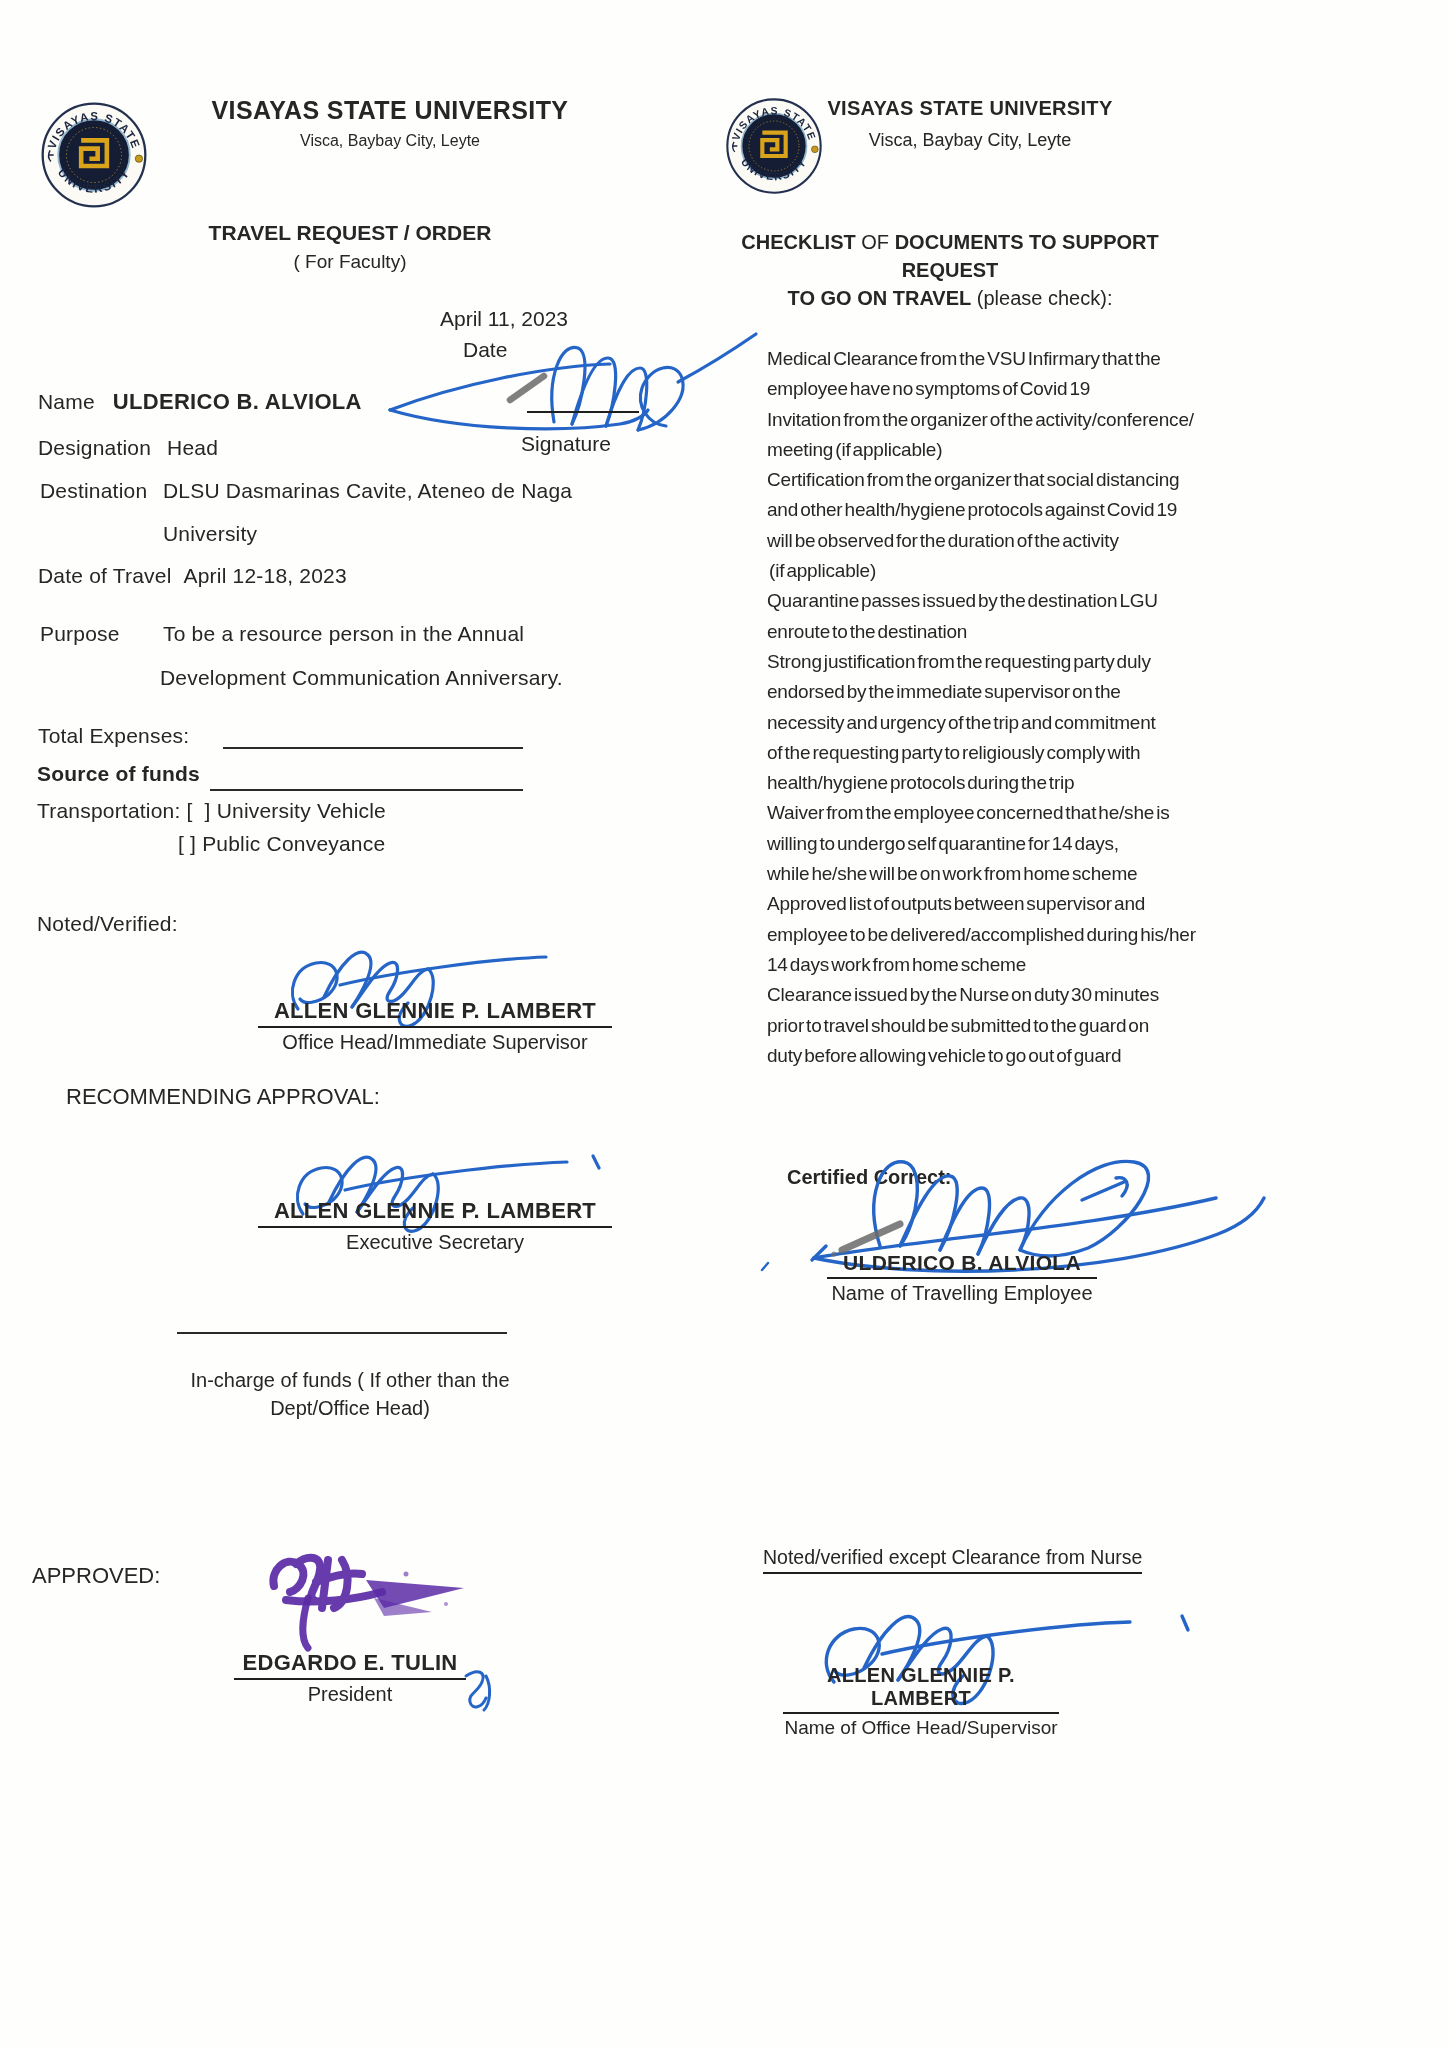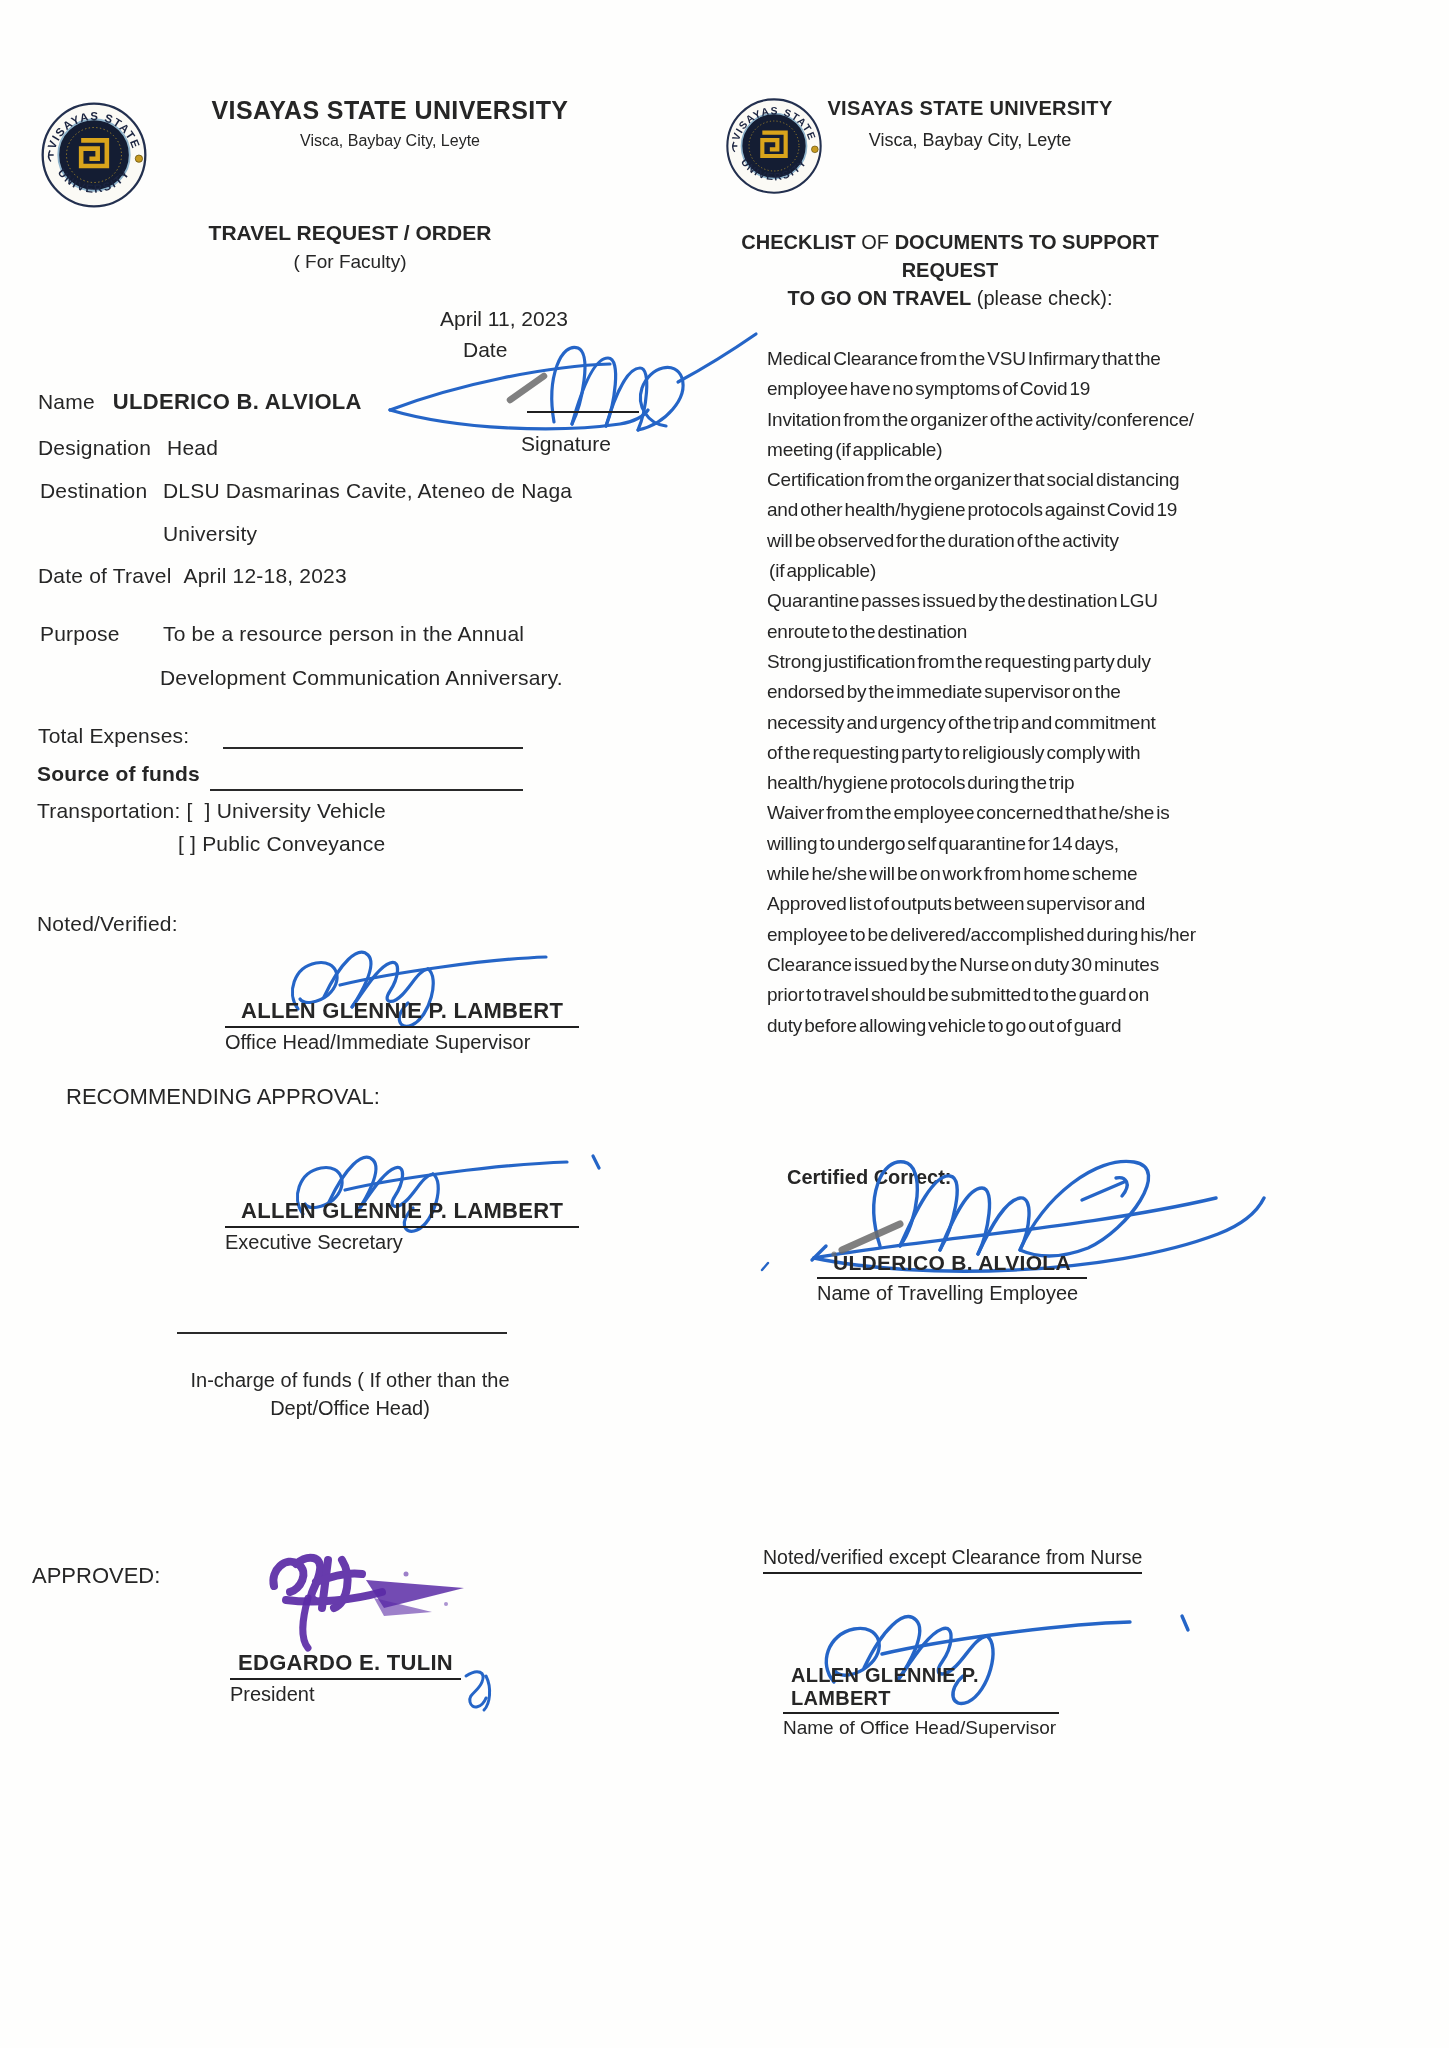--- a/index.html
+++ b/index.html
@@ -33,21 +33,21 @@
   .purpose-v1{left:163px;top:622px;}
   .purpose-v2{left:160px;top:666px;}
   .texp-label{left:38px;top:724px;}
   .texp-line{left:223px;top:747px;width:300px;border-top:2px solid #2a2a2a;height:0;}
   .sof-label{left:37px;top:762px;font-weight:bold;}
   .sof-line{left:210px;top:789px;width:313px;border-top:2px solid #2a2a2a;height:0;}
   .transport1{left:37px;top:799px;}
   .transport2{left:178px;top:832px;}
   .noted-label{left:37px;top:912px;}
   .recommend-label{left:30px;top:1084px;font-size:22px;margin-left:36px;}
-  .sigblock{width:420px;text-align:left;}
+  .sigblock{width:420px;text-align:center;}
   .noted-block{left:225px;top:998px;}
   .rec-block{left:225px;top:1198px;}
   .sig-name{display:inline-block;font-size:22px;font-weight:bold;letter-spacing:.3px;border-bottom:2.5px solid #1f1f1f;padding:0 16px 2px;}
   .sig-sub{font-size:20px;margin-top:3px;}
   .funds-line{left:177px;top:1332px;width:330px;border-top:2.5px solid #2a2a2a;height:0;}
   .incharge{left:150px;top:1366px;width:400px;font-size:20px;line-height:28px;}
   .approved-label{left:32px;top:1563px;font-size:22px;}
   .app-block{left:230px;top:1650px;width:240px;}
 
   
@@ -258,20 +258,21 @@
         <div class="check-line">Strong justification from the requesting party duly</div>
         <div class="check-line">endorsed by the immediate supervisor on the</div>
         <div class="check-line">necessity and urgency of the trip and commitment</div>
         <div class="check-line">of the requesting party to religiously comply with</div>
         <div class="check-line">health/hygiene protocols during the trip</div>
         <div class="check-line">Waiver from the employee concerned that he/she is</div>
         <div class="check-line">willing to undergo self quarantine for 14 days,</div>
         <div class="check-line">while he/she will be on work from home scheme</div>
         <div class="check-line">Approved list of outputs between supervisor and</div>
         <div class="check-line">employee to be delivered/accomplished during his/her</div>
+        <div class="check-line">14 days work from home scheme</div>
         <div class="check-line">Clearance issued by the Nurse on duty 30 minutes</div>
         <div class="check-line">prior to travel should be submitted to the guard on</div>
         <div class="check-line">duty before allowing vehicle to go out of guard</div>
       </div>
 
     <div class="abs certified-label">Certified Correct:</div>
 
     <svg class="abs" style="left:748px;top:1138px;" width="522" height="162" viewBox="0 0 522 162" role="img">
       <g stroke="#2565c7" stroke-width="3.4" fill="none" stroke-linecap="round">
         <path d="M66,120 C180,100 340,90 468,60"></path>

